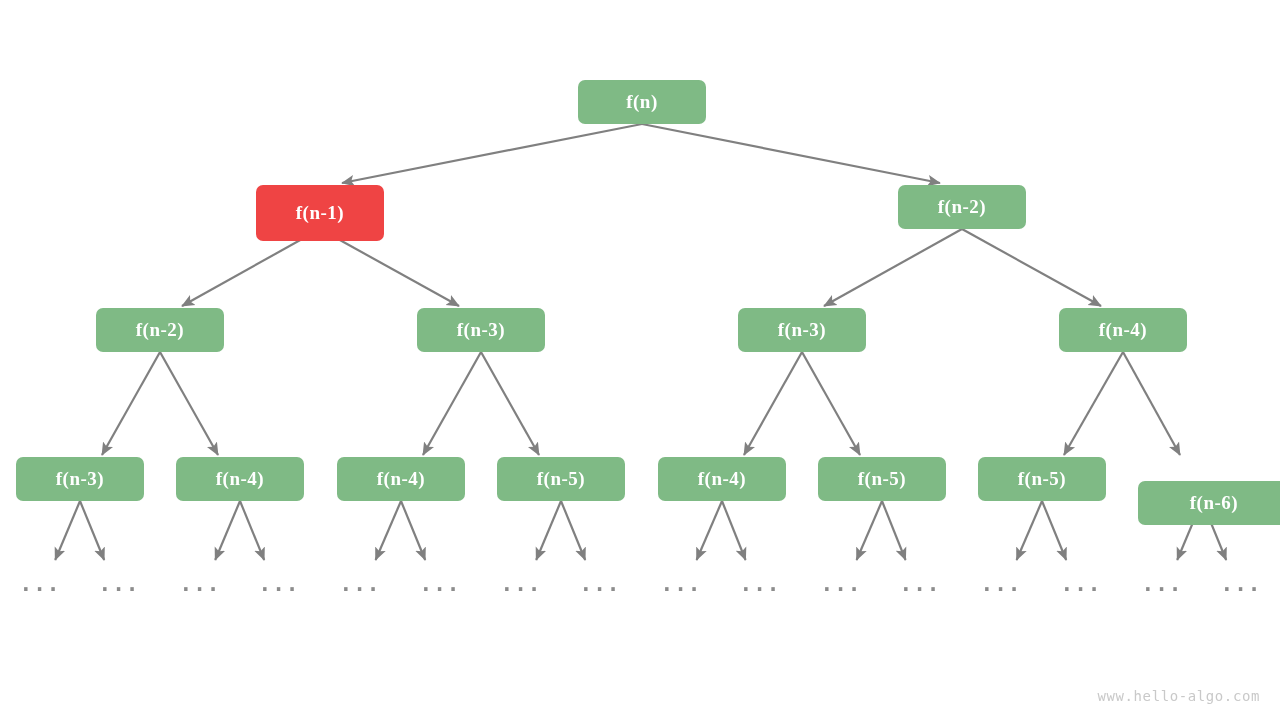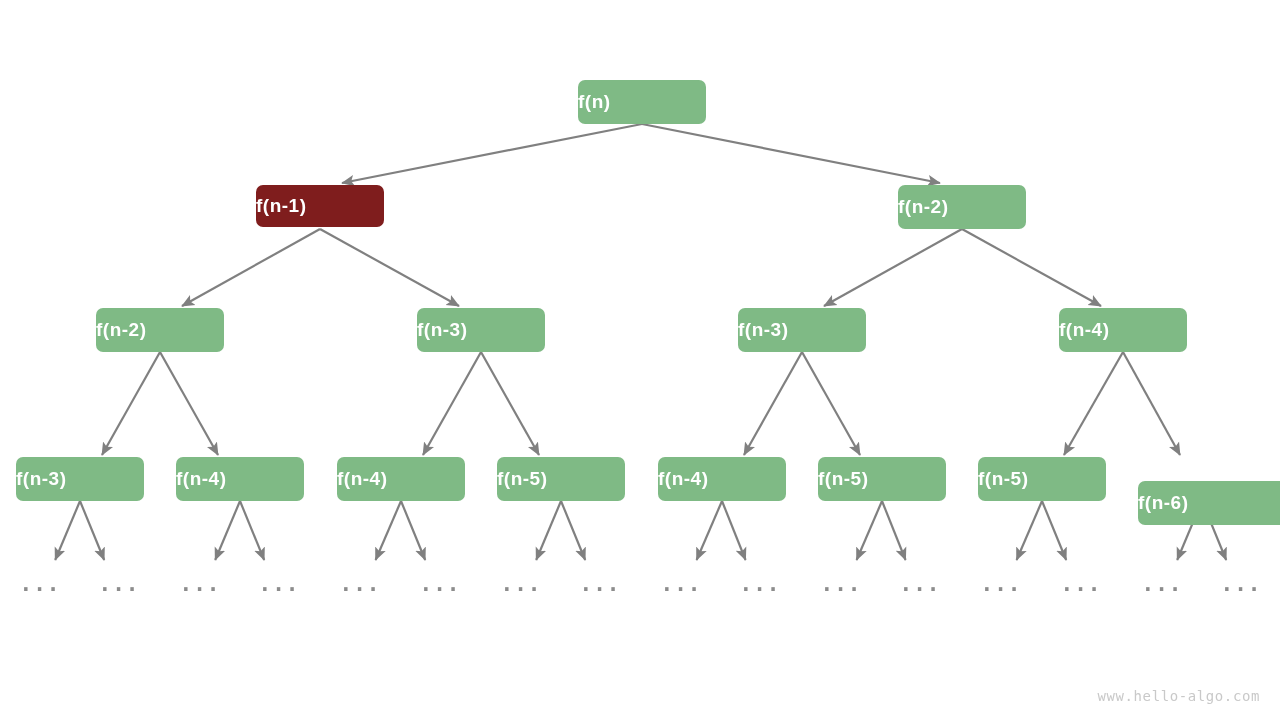--- a/index.html
+++ b/index.html
@@ -27,26 +27,27 @@
     width: 1280px;
     height: 720px;
     pointer-events: none;
   }
   .node {
     position: absolute;
     box-sizing: border-box;
     background: #7fba85;
     border-radius: 7px;
     color: #ffffff;
-    font-family: Liberation Sans, sans-serif;
+    font-family: Liberation Serif, serif;
     font-size: 19px;
     font-weight: 700;
     letter-spacing: 0.5px;
     display: flex;
     align-items: center;
+    justify-content: center;
     white-space: nowrap;
     user-select: none;
   }
   .ellipsis {
     position: absolute;
     color: #8c8c8c;
     font-family: "DejaVu Sans Mono", "Liberation Mono", monospace;
     font-size: 21px;
     font-weight: 700;
     line-height: 1;
@@ -110,21 +111,21 @@
         <line x1="1042" y1="501" x2="1066.18" y2="560" stroke="#808080" stroke-width="2.2" stroke-linecap="butt" marker-end="url(#arrowhead)"></line>
         <line x1="1202" y1="501" x2="1177.2" y2="560" stroke="#808080" stroke-width="2.2" stroke-linecap="butt" marker-end="url(#arrowhead)"></line>
         <line x1="1202" y1="501" x2="1226.18" y2="560" stroke="#808080" stroke-width="2.2" stroke-linecap="butt" marker-end="url(#arrowhead)"></line>
       </g>
   </svg>
 
   <div id="nodes-layer">
       <div class="node" style="left: 578px; top: 80px; width: 128px; height: 44px; background: rgb(127, 186, 133); color: rgb(255, 255, 255);">
         <span>f(n)</span>
       </div>
-      <div class="node" style="left: 256px; top: 185px; width: 128px; height: 42px; background: #7f1d1d; color: rgb(255, 255, 255);">
+      <div class="node" style="left: 256px; top: 185px; width: 128px; height: 56px; background: #ef4444; color: rgb(255, 255, 255);">
         <span>f(n-1)</span>
       </div>
       <div class="node" style="left: 898px; top: 185px; width: 128px; height: 44px; background: rgb(127, 186, 133); color: rgb(255, 255, 255);">
         <span>f(n-2)</span>
       </div>
       <div class="node" style="left: 96px; top: 308px; width: 128px; height: 44px; background: rgb(127, 186, 133); color: rgb(255, 255, 255);">
         <span>f(n-2)</span>
       </div>
       <div class="node" style="left: 417px; top: 308px; width: 128px; height: 44px; background: rgb(127, 186, 133); color: rgb(255, 255, 255);">
         <span>f(n-3)</span>

